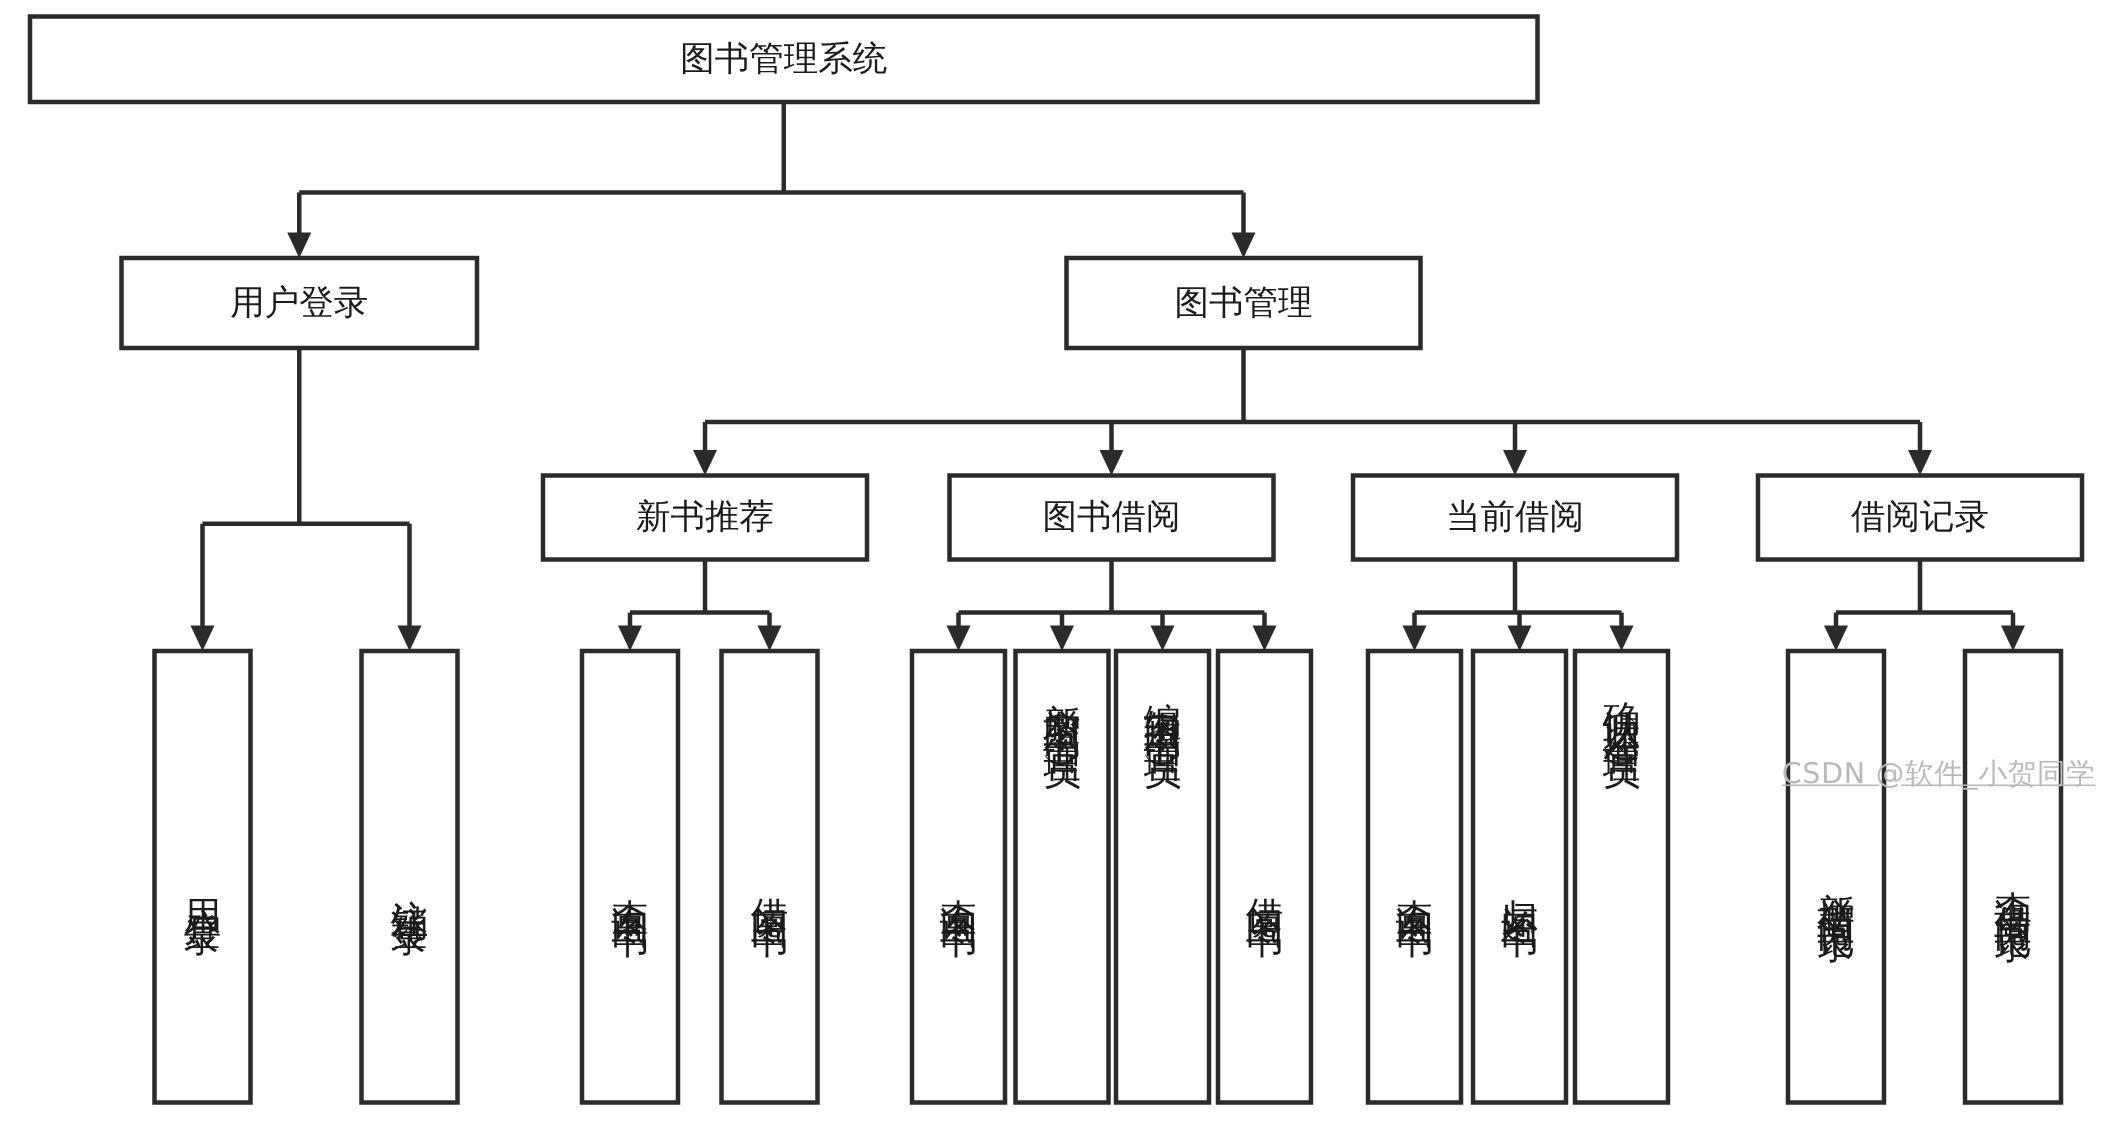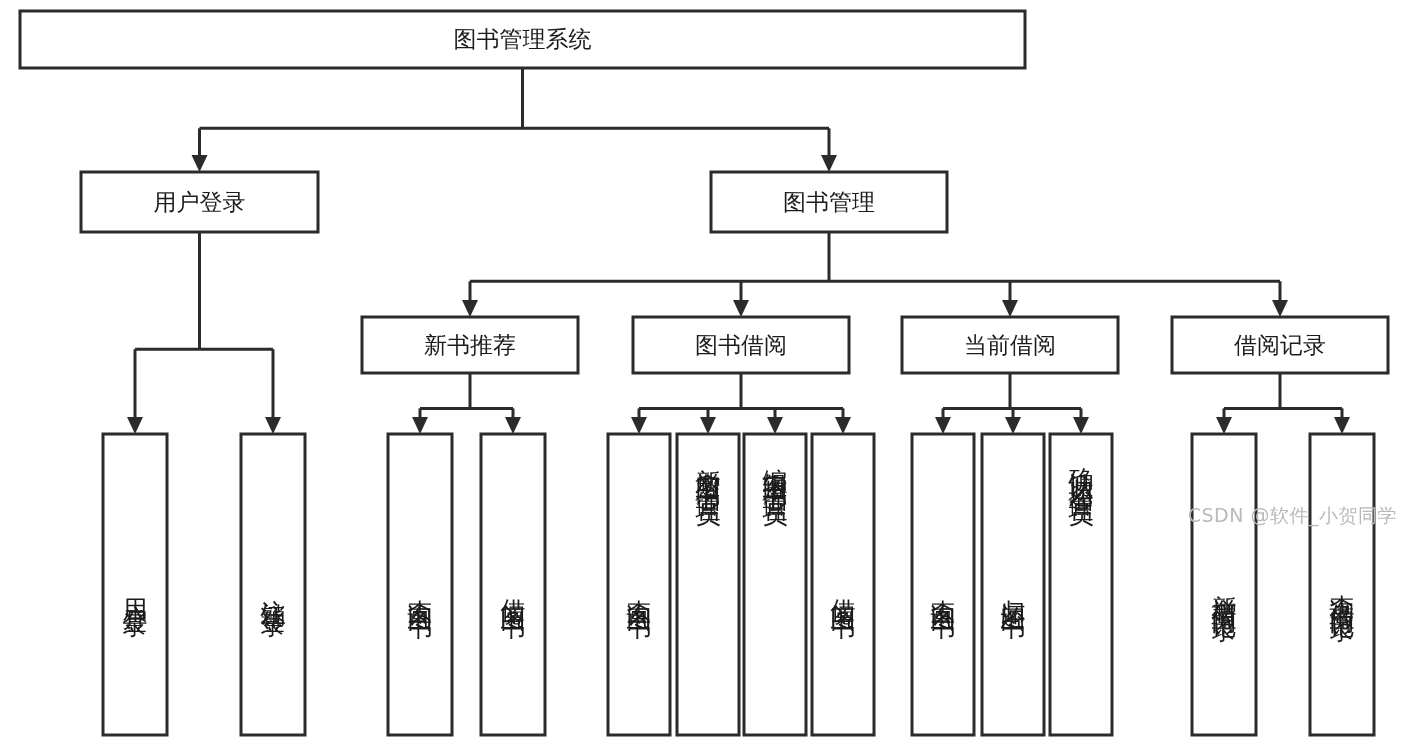--- a/index.html
+++ b/index.html
@@ -72,20 +72,21 @@
   }
   .watermark {
     position: absolute;
     right: 8px;
     bottom: 4px;
     font-family: "DejaVu Sans", "Liberation Sans", sans-serif;
     font-size: 19px;
     color: #b9b9b9;
     letter-spacing: 0.5px;
     white-space: nowrap;
+    text-decoration: underline;
   }
 </style>
 </head>
 <body>
 
 <div id="diagram-root">
 
   <svg id="flow-svg" viewBox="0 0 1405 747">
     <g id="connector-layer">
         <path d="M 522.5 68 L 522.5 128.32" class="conn"></path>

